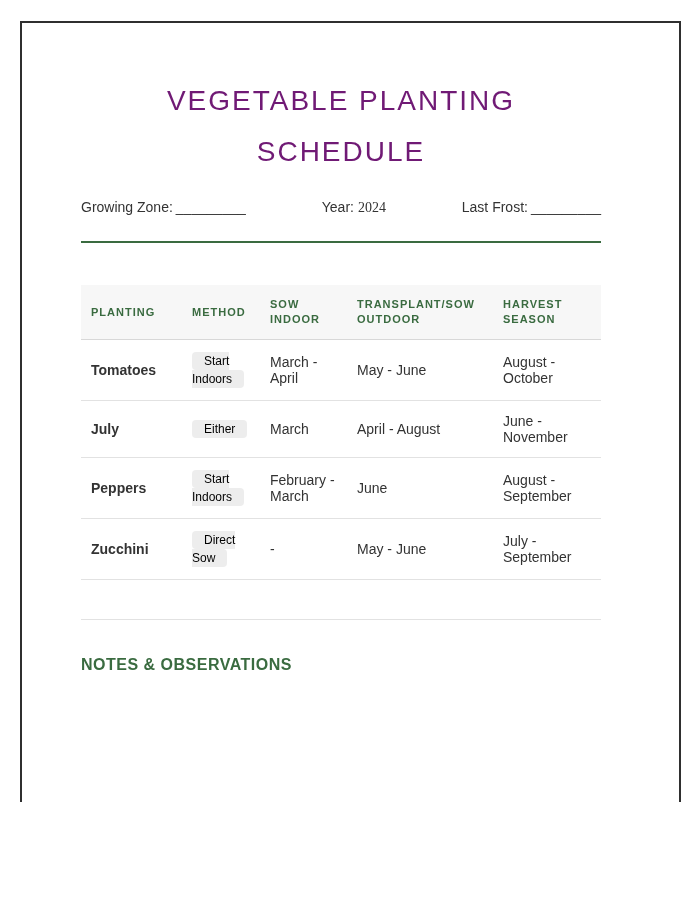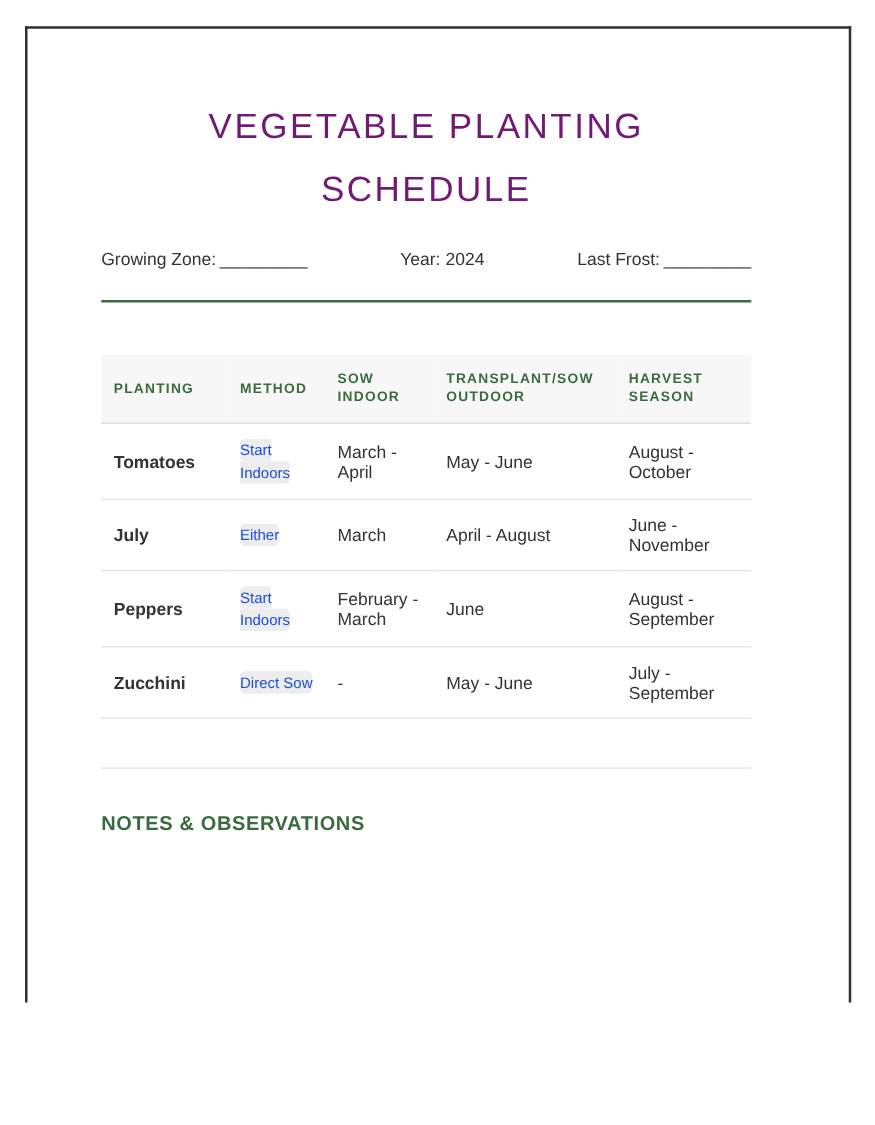--- a/index.html
+++ b/index.html
@@ -33,21 +33,21 @@
   .fields-row {
     margin-top: 22px;
     display: flex;
     justify-content: space-between;
     align-items: baseline;
     font-size: 14px;
     color: #333333;
     line-height: 16px;
   }
   .field .blank { margin-left: 3px; color: #333333; text-align: right; }
-  .field .value { margin-left: 4px; }
+  .field .value { margin-left: 4px; font-family: Liberation Serif, serif; }
   .divider {
     margin-top: 25px;
     height: 2px;
     background: #3a6b40;
   }
   table.schedule {
     margin-top: 42px;
     width: 520px;
     border-collapse: collapse;
     table-layout: fixed;
@@ -77,24 +77,24 @@
     padding: 12px 10px;
     line-height: 16px;
     border-bottom: 1px solid #e2e2e2;
   }
   td.col-vegetable {
     font-weight: bold;
     color: #222222;
   }
   .badge {
     background: #ededed;
-    color: #1d4ed8;
+    color: #000000;
     font-size: 12px;
     line-height: 17px;
-    padding: 2px 0;
+    padding: 2px 12px;
     border-radius: 4px;
   }
   tfoot td.empty-cell {
     height: 40px;
     padding: 0;
     border-bottom: 1px solid #e2e2e2;
   }
   .notes-heading {
     margin-top: 36px;
     font-size: 16px;

